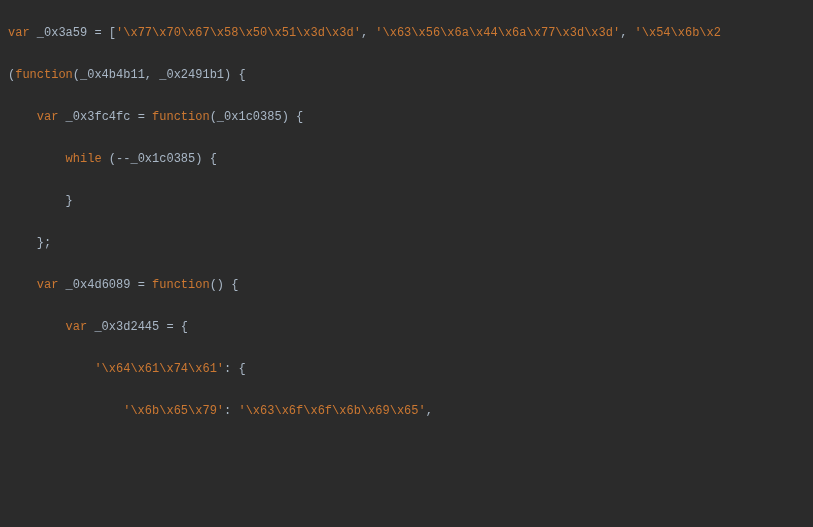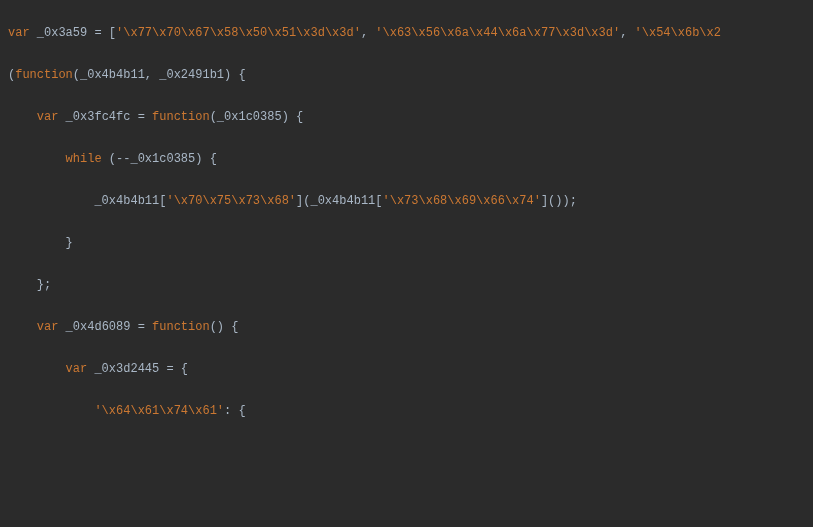--- a/index.html
+++ b/index.html
@@ -25,26 +25,26 @@
   .str { color: #cc7832; }
 </style>
 </head>
 <body>
 
 <div class="editor">
 <span class="line"><span class="kw">var</span> <span>_0x3a59</span><span> = [</span><span class="str">'\x77\x70\x67\x58\x50\x51\x3d\x3d'</span><span>, </span><span class="str">'\x63\x56\x6a\x44\x6a\x77\x3d\x3d'</span><span>, </span><span class="str">'\x54\x6b\x2</span></span>
 <span class="line"><span>(</span><span class="kw">function</span><span>(</span><span>_0x4b4b11</span><span>, </span><span>_0x2491b1</span><span>) {</span></span>
 <span class="line"><span>    </span><span class="kw">var</span><span> _0x3fc4fc = </span><span class="kw">function</span><span>(</span><span>_0x1c0385</span><span>) {</span></span>
 <span class="line"><span>        </span><span class="kw">while</span><span> (--</span><span>_0x1c0385</span><span>) {</span></span>
-<span class="line"><span>            </span><span>_0x4b4b11[</span><span class="str">'\x70\x75\x73\x68'</span><span>](</span><span>_0x4b4b11[</span><span class="str">'\x73\x68\x69\x66\x74'</span><span>]());</span></span>
 <span class="line"><span>        </span><span>}</span></span>
 <span class="line"><span>    </span><span>};</span></span>
 <span class="line"><span>    </span><span class="kw">var</span><span> _0x4d6089 = </span><span class="kw">function</span><span>() {</span></span>
 <span class="line"><span>        </span><span class="kw">var</span><span> _0x3d2445 = {</span></span>
 <span class="line"><span>            </span><span class="str">'\x64\x61\x74\x61'</span><span>: {</span></span>
+<span class="line"><span>                </span><span class="str">'\x6b\x65\x79'</span><span>: </span><span class="str">'\x63\x6f\x6f\x6b\x69\x65'</span><span>,</span></span>
 
 
 
 
 
 
 
 
 
 

